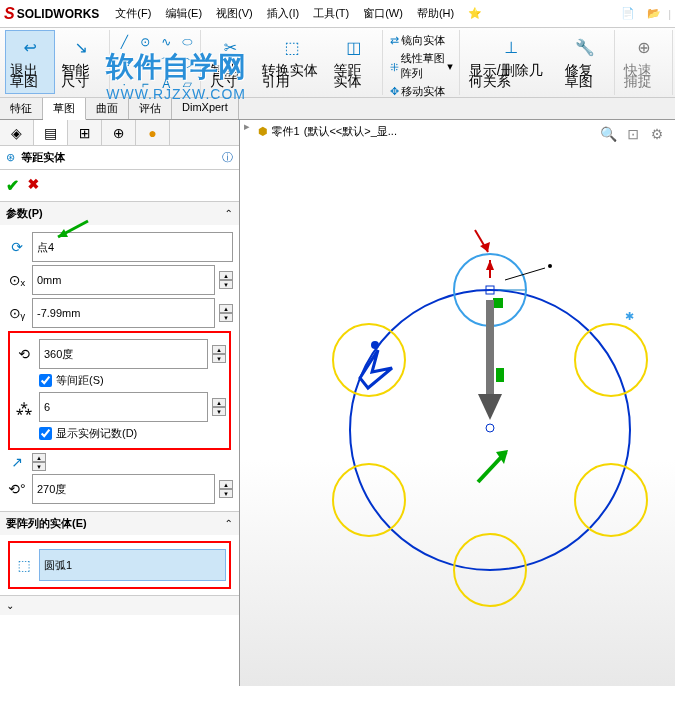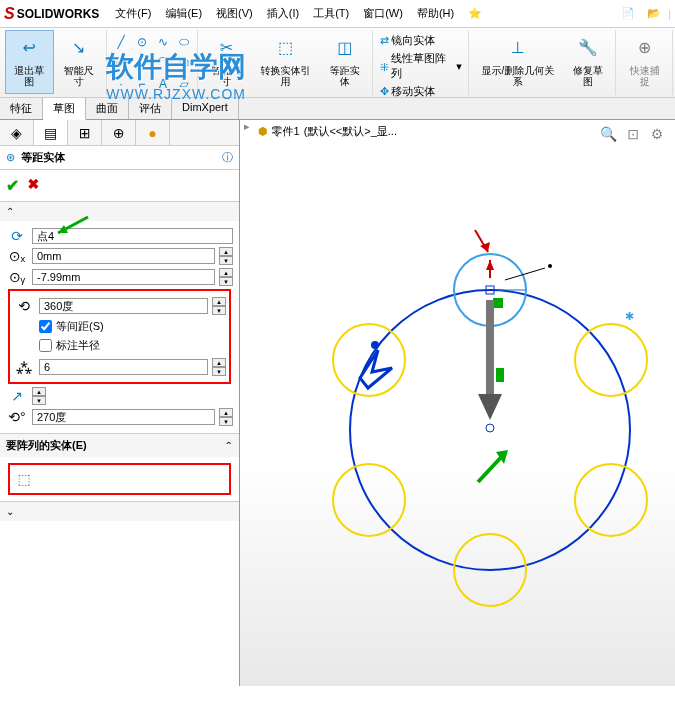--- a/index.html
+++ b/index.html
@@ -9,21 +9,21 @@
 .logo-icon{color:#c00;font-size:16px;font-weight:bold;font-style:italic}
 .logo-text{font-weight:bold;font-size:12px}
 .menu-item{padding:2px 6px;cursor:pointer}
 .menu-sep{flex:1}
 .menu-tool{width:24px;height:24px;display:flex;align-items:center;justify-content:center;border:1px solid transparent}
 .ribbon{height:70px;border-bottom:1px solid #ccc;display:flex;padding:2px;gap:1px;background:linear-gradient(#fdfdfd,#f0f0f0)}
 .ribbon-group{display:flex;gap:1px;border-right:1px solid #ddd;padding:0 3px;align-items:flex-start}
 .rbtn{display:flex;flex-direction:column;align-items:center;justify-content:center;padding:2px 4px;min-width:36px;height:64px;border:1px solid transparent;position:relative}
 .rbtn.active{border-color:#7eb4ea;background:#cde6f7}
 .rbtn .ico{width:20px;height:20px;display:flex;align-items:center;justify-content:center;font-size:16px}
-.rbtn .lbl{font-size:10px;text-align:center;line-height:11px;margin-top:8px}
+.rbtn .lbl{font-size:14px;line-height:11px;margin-top:8px}
 .rbtn.disabled{opacity:0.5}
 .small-grid{display:grid;grid-template-columns:repeat(4,20px);grid-auto-rows:20px;gap:1px;padding-top:2px}
 .sbtn{width:20px;height:20px;display:flex;align-items:center;justify-content:center;font-size:12px;border:1px solid transparent}
 .tabs{height:22px;background:#f0f0f0;display:flex;border-bottom:1px solid #999}
 .tab{padding:3px 10px;border-right:1px solid #bbb;cursor:pointer}
 .tab.active{background:#fff;border-bottom:1px solid #fff;margin-bottom:-1px}
 .content{display:flex;height:566px}
 .panel{width:240px;border-right:1px solid #999;background:#fff;display:flex;flex-direction:column;overflow:hidden}
 .panel-tabs{height:26px;display:flex;border-bottom:1px solid #ccc;background:#f5f5f5}
 .ptab{width:34px;display:flex;align-items:center;justify-content:center;border-right:1px solid #ccc;font-size:14px}
@@ -35,21 +35,21 @@
 .okbar{padding:6px;display:flex;gap:8px}
 .ok{color:#0a0;font-size:16px;font-weight:bold}
 .cancel{color:#c00;font-size:14px;font-weight:bold}
 .section{border-top:1px solid #ccc}
 .sec-head{padding:4px 6px;display:flex;align-items:center;background:#f5f5f5}
 .sec-head .ttl{flex:1;font-weight:bold}
 .sec-head .chev{font-size:10px}
 .sec-body{padding:4px 6px}
 .row{display:flex;align-items:center;gap:4px;margin:3px 0}
 .row .ricon{width:22px;text-align:center;font-size:14px}
-.row input[type=text]{flex:1;border:1px solid #999;padding:2px 4px;height:16px;font-size:11px}
+.row input[type=text]{flex:1;border:1px solid #999;padding:2px 4px;height:30px;font-size:11px}
 .row input.sel{background:#cde6f7;border-color:#7eb4ea}
 .spinner{display:flex;flex-direction:column;width:14px}
 .spinner span{height:9px;border:1px solid #999;font-size:7px;text-align:center;line-height:7px;background:#f0f0f0;cursor:pointer}
 .chk{display:flex;align-items:center;gap:4px;margin:4px 0 4px 26px}
 .chk input{width:13px;height:13px}
 .hl-red{border:2px solid red;padding:3px;margin:2px}
 .viewport{flex:1;position:relative;background:linear-gradient(#fff 60%,#e8e8e8)}
 .vp-tools{position:absolute;top:4px;right:8px;display:flex;gap:4px}
 .vp-tools .sbtn{font-size:14px;color:#888}
 .breadcrumb{position:absolute;top:4px;left:8px;display:flex;align-items:center;gap:4px;font-size:11px}
@@ -185,20 +185,21 @@
       <span class="ttl">等距实体</span>
       <span class="help">ⓘ</span>
     </div>
     <div class="okbar">
       <span class="ok">✔</span>
       <span class="cancel">✖</span>
     </div>
 
     <div class="section">
       <div class="sec-head">
+        <span class="ttl">参数(P)</span>
         <span class="chev">⌃</span>
       </div>
       <div class="sec-body" style="position:relative">
         <svg style="position:absolute;left:50px;top:-6px;pointer-events:none" width="40" height="24">
           <path d="M38 2 L8 18" stroke="#0a0" stroke-width="3" fill="none"></path>
           <path d="M8 18 L14 10 L18 18 Z" fill="#0a0"></path>
         </svg>
         <div class="row">
           <span class="ricon" style="color:#0a7cc4">⟳</span>
           <input type="text" value="点4" style="">
@@ -226,32 +227,32 @@
             <input type="text" value="360度" style="">
             <div class="spinner">
                 <span>▴</span>
                 <span>▾</span>
               </div>
           </div>
           <div class="chk">
               <input type="checkbox" checked="" style="">
               <span>等间距(S)</span>
             </div>
-          <div class="chk">
-              <input type="checkbox" style="">
-              <span>标注半径</span>
-            </div>
           <div class="row">
             <span class="ricon">⁂</span>
             <input type="text" value="6" style="">
             <div class="spinner">
                 <span>▴</span>
                 <span>▾</span>
               </div>
           </div>
+          <div class="chk">
+              <input type="checkbox" checked="" style="">
+              <span>显示实例记数(D)</span>
+            </div>
         </div>
 
         <div class="row">
           <span class="ricon" style="color:#0a7cc4">↗</span>
           <div class="spinner">
               <span>▴</span>
               <span>▾</span>
             </div>
         </div>
         <div class="row">
@@ -267,20 +268,21 @@
 
     <div class="section">
       <div class="sec-head">
         <span class="ttl">要阵列的实体(E)</span>
         <span class="chev">⌃</span>
       </div>
       <div class="sec-body">
         <div class="hl-red">
           <div class="row">
             <span class="ricon" style="color:#0a7cc4">⬚</span>
+            <input type="text" class="sel" style="height: 32px;" value="圆弧1">
           </div>
         </div>
       </div>
     </div>
 
     <div class="section">
       <div class="sec-head">
         <span class="chev">⌄</span>
       </div>
     </div>

